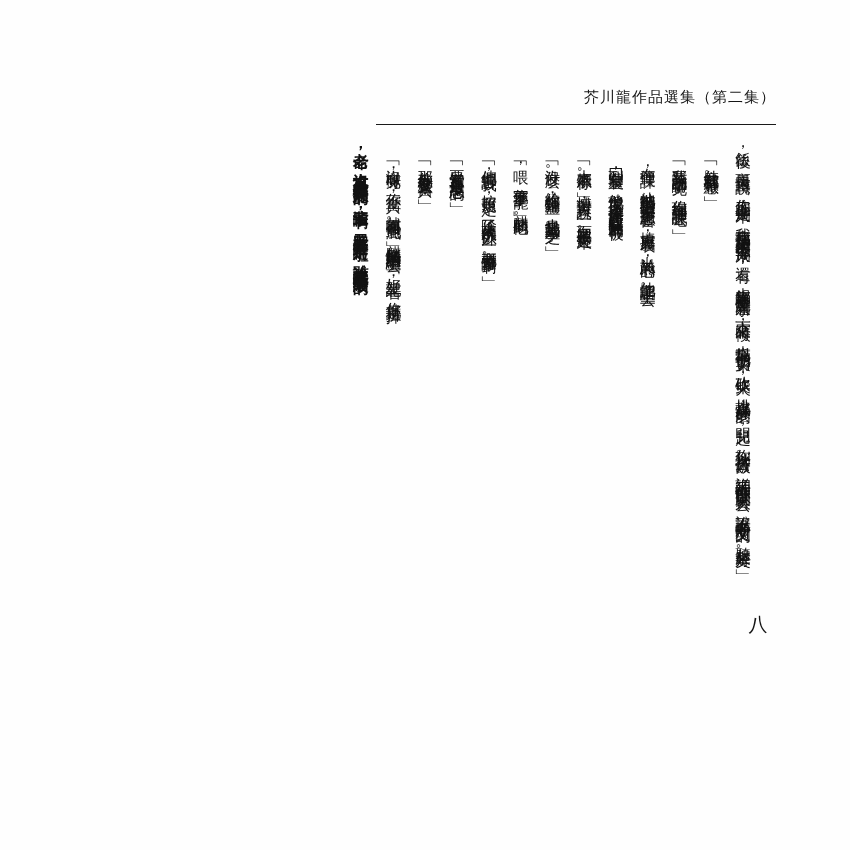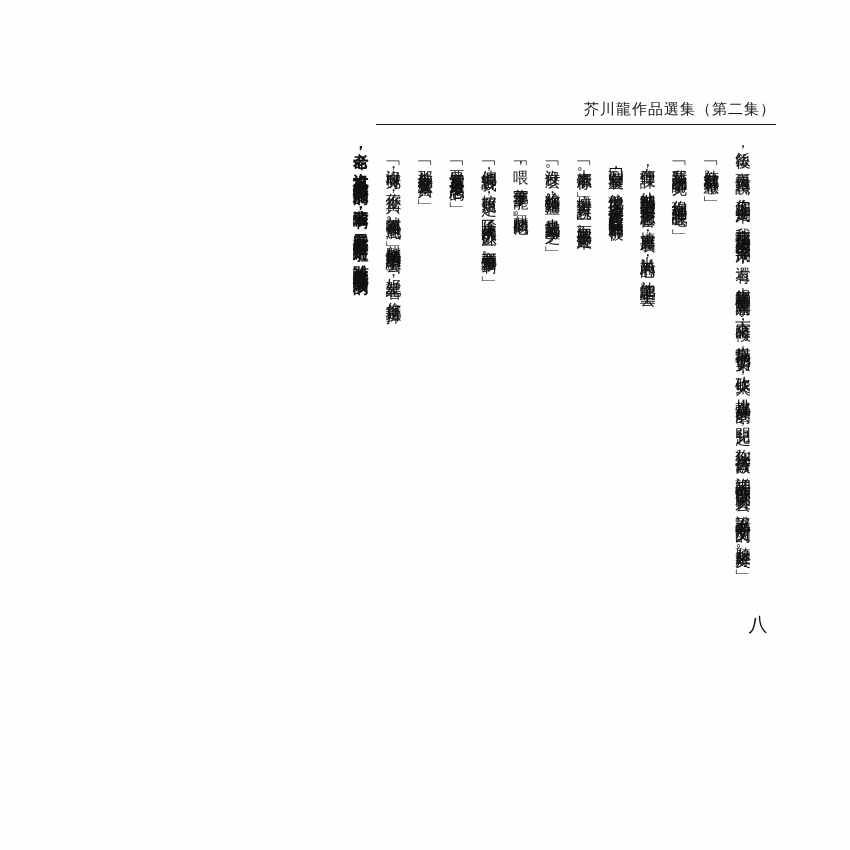--- a/index.html
+++ b/index.html
@@ -18,21 +18,21 @@
   #page {
     position: relative;
     width: 850px;
     height: 850px;
     background: #fefefe;
   }
 
   
   #header {
     position: absolute;
-    top: 100px;
+    top: 88px;
     right: 74px;
     display: flex;
     flex-direction: row;
     align-items: baseline;
     white-space: nowrap;
   }
   #header .head-text {
     font-size: 15px;
     letter-spacing: 1px;
     color: #161616;

